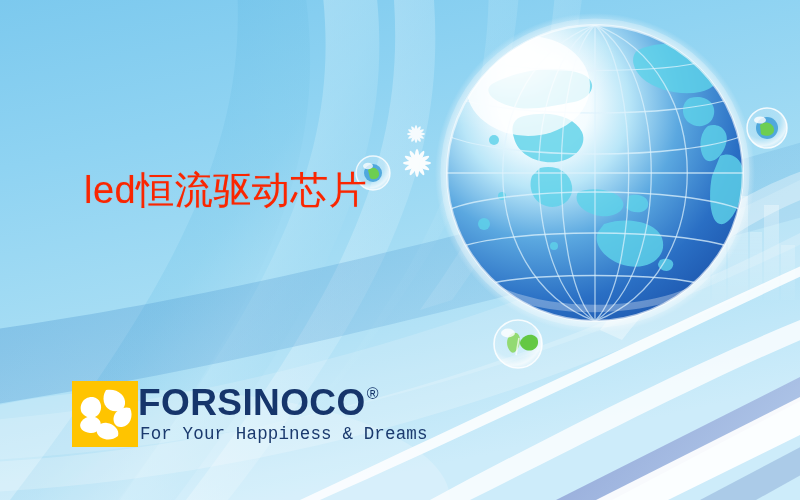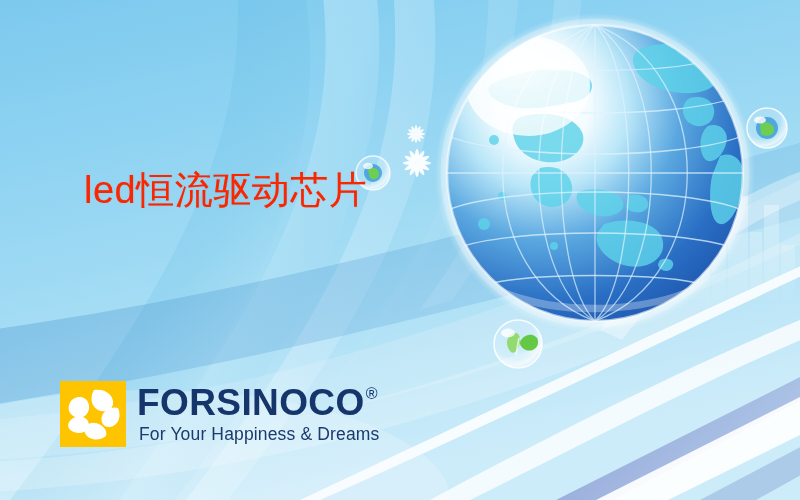--- a/index.html
+++ b/index.html
@@ -49,26 +49,25 @@
     line-height: 1.52;
     letter-spacing: 0.5px;
     text-shadow: 0 0 1px rgba(250,38,0,0.35);
   }
   #headline .ln { display: block; white-space: nowrap; }
   #headline .ln2 { padding-left: 16px; }
 
   
   #logo {
     position: absolute;
-    left: 60px;
+    left: 72px;
     top: 381px;
     z-index: 30;
     display: flex;
     align-items: center;
-    gap: 11px;
   }
   #logo-mark {
     width: 66px;
     height: 66px;
     background: #ffc400;
     flex: 0 0 auto;
     position: relative;
   }
   #logo-mark svg { display: block; width: 66px; height: 66px; }
   #logo-text {
@@ -93,20 +92,21 @@
     margin-left: 1px;
     font-weight: normal;
   }
   #tagline {
     color: #1b3a6e;
     font-size: 17.5px;
     letter-spacing: 0.15px;
     margin-top: 5px;
     margin-left: 2px;
     line-height: 1;
+    font-family: Liberation Mono, monospace;
   }
 </style>
 </head>
 <body>
 
 <div id="banner">
 
   <div class="layer">
     <svg viewBox="0 0 800 500" xmlns="http://www.w3.org/2000/svg">
       <defs>

